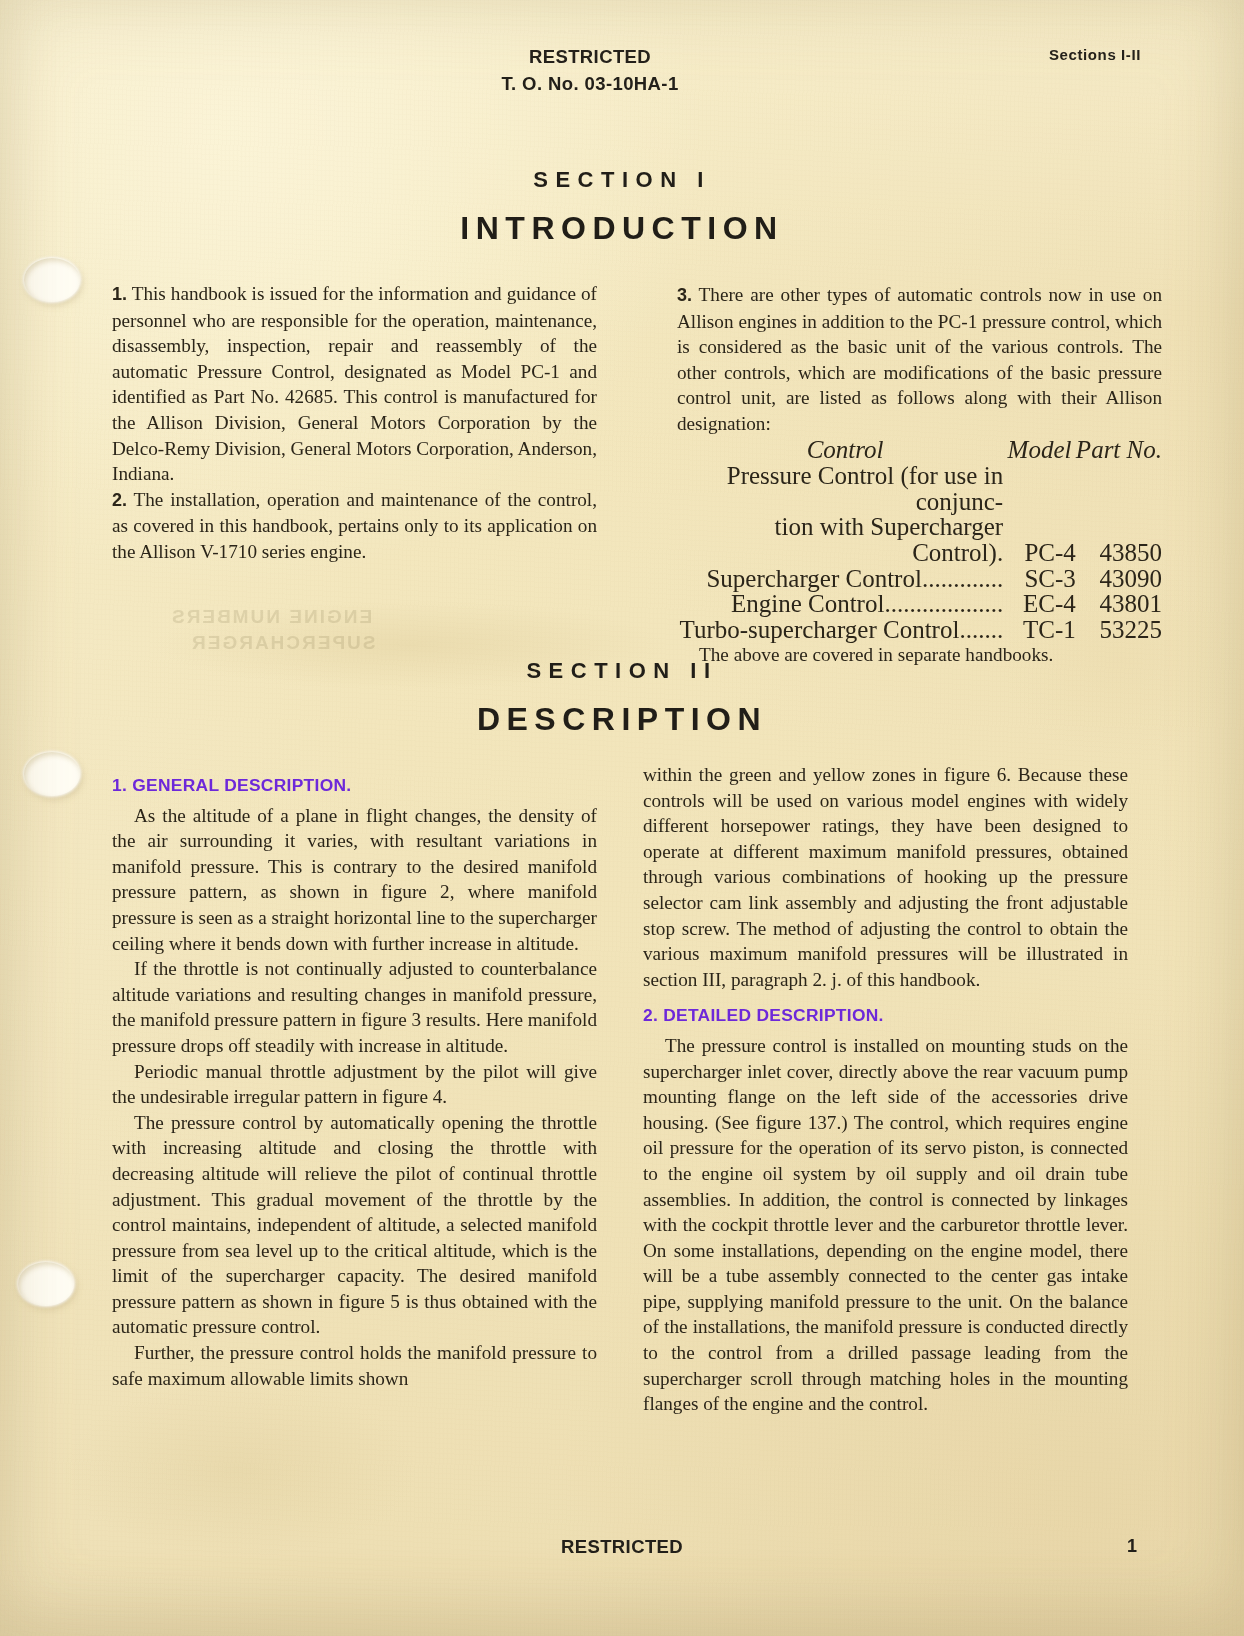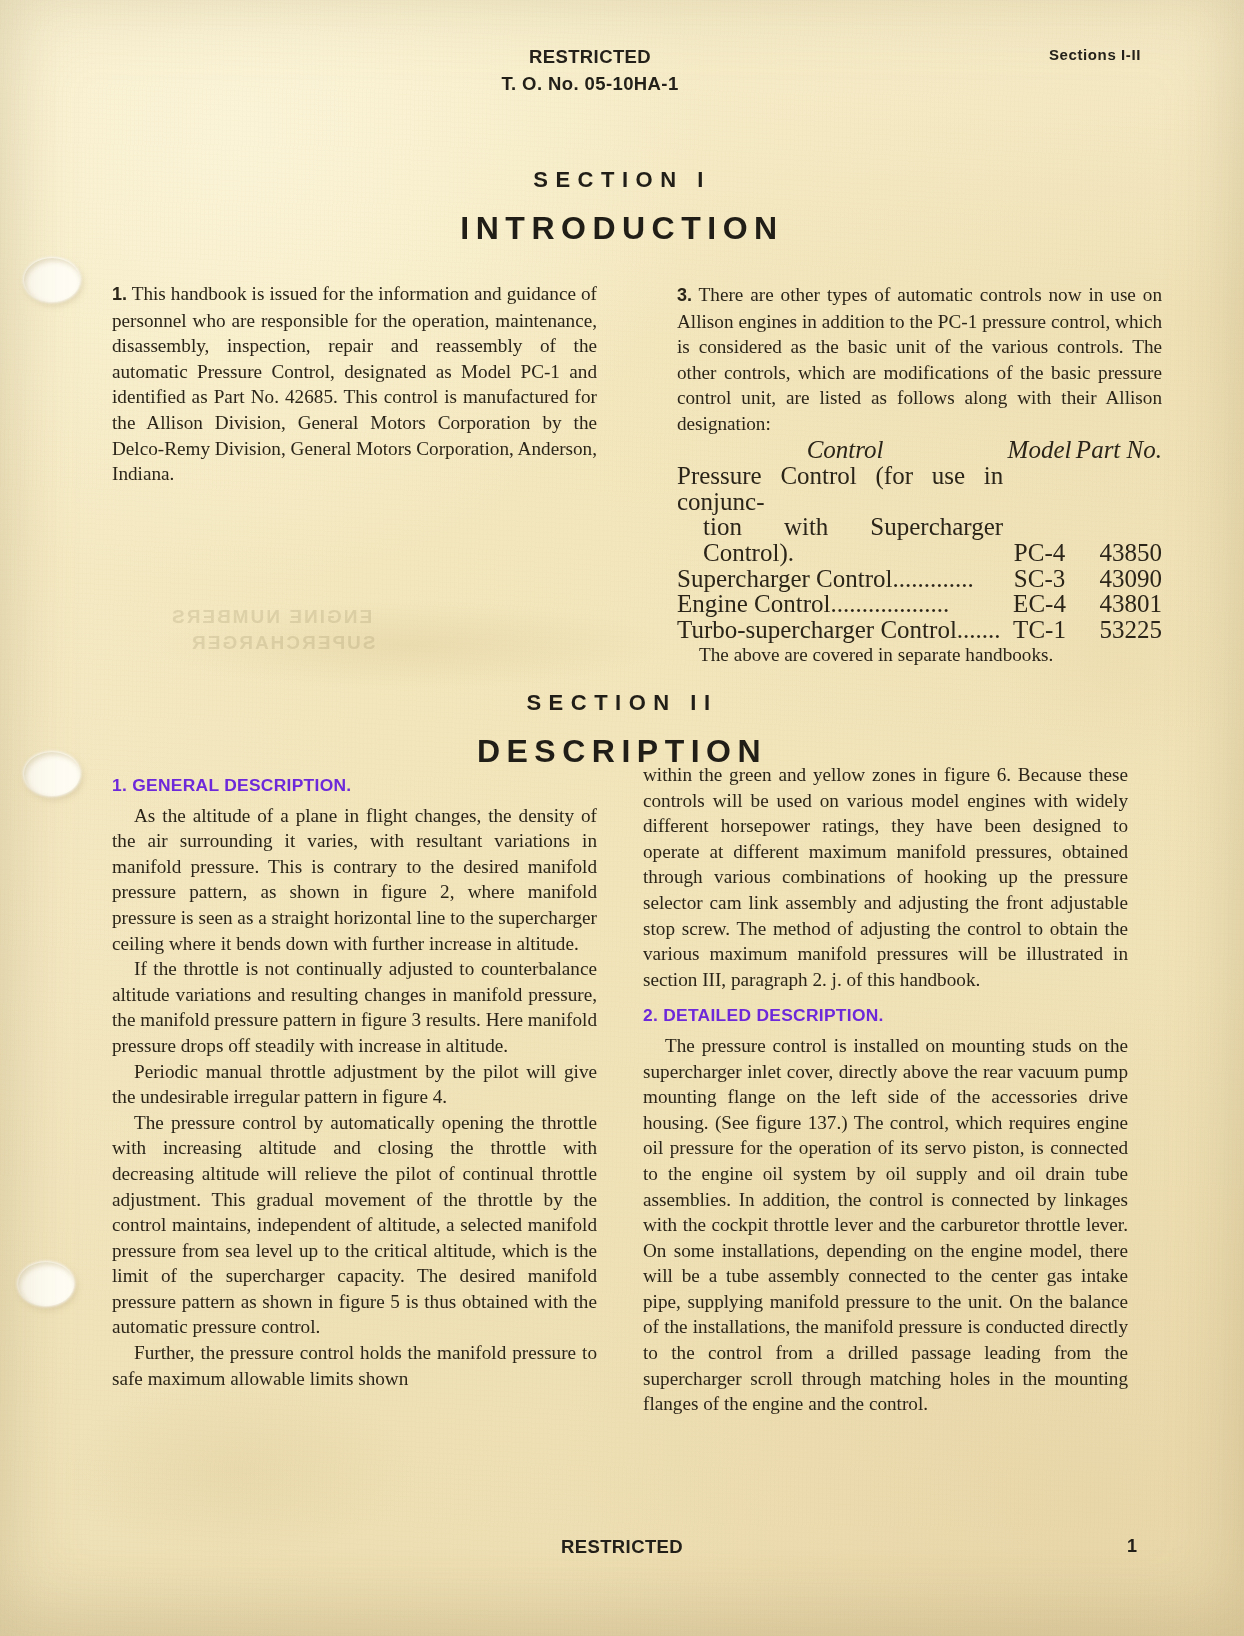--- a/index.html
+++ b/index.html
@@ -173,21 +173,21 @@
     text-align: left;
   }
 
   
   .ctl-table {
     width: 100%;
     border-collapse: collapse;
     font-size: 25px;
     line-height: 25.6px;
   }
-  .ctl-table td { padding: 0; vertical-align: bottom; color: #2b2519; }
+  .ctl-table td { padding: 0; vertical-align: bottom; color: #2b2519; text-align: right; }
   .ctl-head td {
     font-style: italic;
     text-align: center;
     padding-bottom: 1px;
   }
   .ctl-head td.h-ctl { padding-left: 10px; }
   .c-name { width: 320px; white-space: nowrap; }
   .c-model { width: 86px; text-align: center; white-space: nowrap; }
   .c-part  { width: 79px; text-align: right; white-space: nowrap; padding-right: 2px; }
   .wrapname { white-space: normal; }
@@ -231,32 +231,33 @@
   <div class="blotch" style="left:1000px; top:560px; width:240px; height:200px; background:radial-gradient(ellipse at center, rgba(232,214,166,0.30), rgba(232,214,166,0) 70%);"></div>
 
   <div class="ghost" style="left:170px; top:606px; font-size:19px;">ENGINE NUMBERS</div>
   <div class="ghost" style="left:190px; top:632px; font-size:19px;">SUPERCHARGER</div>
 
   <div class="content">
 
     <div class="runhead">
       <div class="rh-center">
         <div>RESTRICTED</div>
-        <div>T. O. No. 05-10HA-1</div>
+        <div>T. O. No. 03-10HA-1</div>
       </div>
       <div class="rh-right">Sections I-II</div>
     </div>
 
     <div class="sec-block" style="top:167px;">
       <div class="sec-title">SECTION I</div>
       <div class="sec-sub">INTRODUCTION</div>
     </div>
 
     <div class="col col-left" style="top:281px;">
       <p class="noindent"><span class="numlead">1.</span><span> This handbook is issued for the information and guidance of personnel who are responsible for the operation, maintenance, disassembly, inspection, repair and reassembly of the automatic Pressure Control, designated as Model PC-1 and identified as Part No. 42685. This control is manufactured for the Allison Division, General Motors Corporation by the Delco-Remy Division, General Motors Corporation, Anderson, Indiana.</span></p>
+      <p class="noindent"><span class="numlead">2.</span><span> The installation, operation and maintenance of the control, as covered in this handbook, pertains only to its application on the Allison V-1710 series engine.</span></p>
     </div>
 
     <div class="col col-right" style="top:282px;margin-left:34px;">
       <p class="noindent"><span class="numlead">3.</span><span> There are other types of automatic controls now in use on Allison engines in addition to the PC-1 pressure control, which is considered as the basic unit of the various controls. The other controls, which are modifications of the basic pressure control unit, are listed as follows along with their Allison designation:</span></p>
 
       <table class="ctl-table">
         <tbody>
             <tr class="ctl-head">
           <td class="c-name h-ctl">Control</td>
           <td class="c-model">Model</td>
@@ -284,21 +285,21 @@
           <td class="c-name">Turbo-supercharger Control.......</td>
           <td class="c-model">TC-1</td>
           <td class="c-part">53225</td>
         </tr>
       </tbody>
         </table>
 
       <p class="closing">The above are covered in separate handbooks.</p>
     </div>
 
-    <div class="sec-block" style="top:690px;">
+    <div class="sec-block" style="top:658px;">
       <div class="sec-title">SECTION II</div>
       <div class="sec-sub">DESCRIPTION</div>
     </div>
 
     <div class="col col-left" style="top:762px;">
       <div class="subhead">1. GENERAL DESCRIPTION.</div>
       <p class="indent">As the altitude of a plane in flight changes, the density of the air surrounding it varies, with resultant variations in manifold pressure. This is contrary to the desired manifold pressure pattern, as shown in figure 2, where manifold pressure is seen as a straight horizontal line to the supercharger ceiling where it bends down with further increase in altitude.</p>
       <p class="indent">If the throttle is not continually adjusted to counterbalance altitude variations and resulting changes in manifold pressure, the manifold pressure pattern in figure 3 results. Here manifold pressure drops off steadily with increase in altitude.</p>
       <p class="indent">Periodic manual throttle adjustment by the pilot will give the undesirable irregular pattern in figure 4.</p>
       <p class="indent">The pressure control by automatically opening the throttle with increasing altitude and closing the throttle with decreasing altitude will relieve the pilot of continual throttle adjustment. This gradual movement of the throttle by the control maintains, independent of altitude, a selected manifold pressure from sea level up to the critical altitude, which is the limit of the supercharger capacity. The desired manifold pressure pattern as shown in figure 5 is thus obtained with the automatic pressure control.</p>

